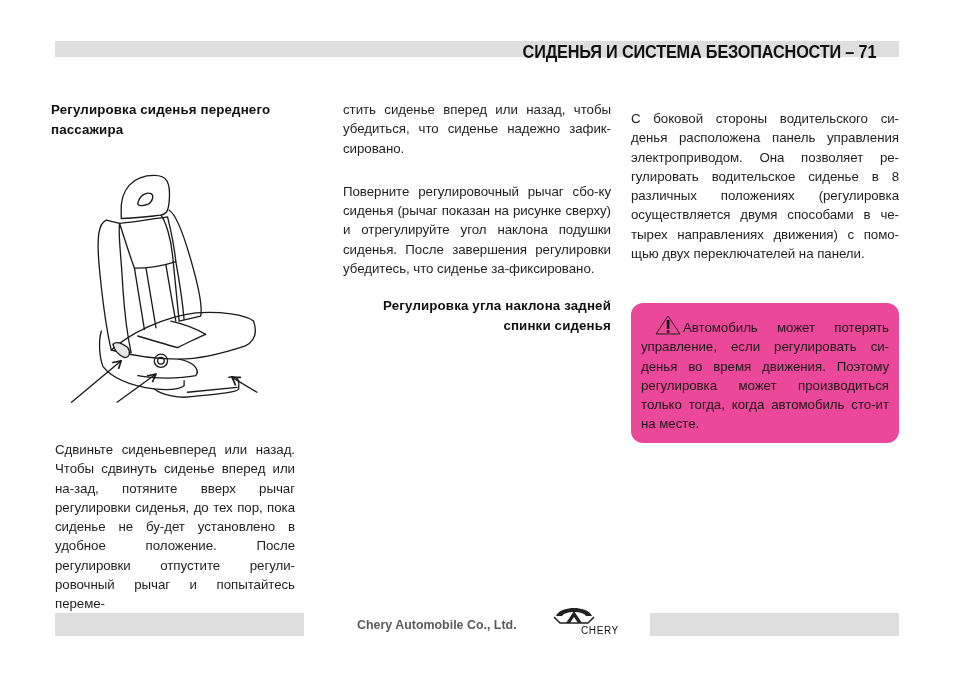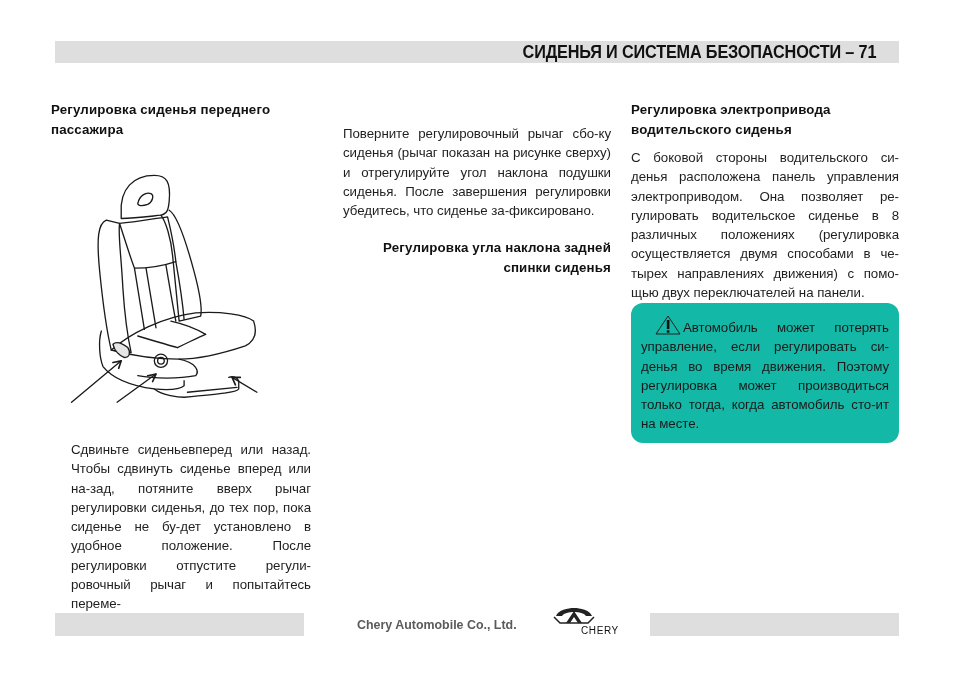--- a/index.html
+++ b/index.html
@@ -1,21 +1,21 @@
 <!DOCTYPE html>
 <html><head>
   <meta charset="utf-8">
   <style>
     html, body { margin: 0; padding: 0; background: #ffffff; }
     body {
       width: 954px; height: 673px; position: relative; overflow: hidden;
       font-family: "Liberation Sans", sans-serif; color: #1a1a1a;
     }
     .header-bar {
-      position: absolute; left: 55px; top: 41px; width: 844px; height: 22px;
+      position: absolute; left: 55px; top: 41px; width: 844px; height: 16px;
       background: #dedede;
     }
     .header-title {
       position: absolute; right: 23px; top: 0; height: 22px; line-height: 23px;
       font-family: "Liberation Sans", sans-serif; font-weight: bold;
       font-size: 17.5px; color: #111; letter-spacing: -0.2px;
       transform: scaleX(0.93); transform-origin: right center; white-space: nowrap;
     }
     .col { position: absolute; top: 100px; }
     .col-1 { left: 51px; width: 240px; }
@@ -30,24 +30,24 @@
       color: #1f1f1f; letter-spacing: -0.05px;
     }
     .seat-figure {
       position: absolute; left: 55px; top: 143px; width: 240px; height: 290px;
     }
     .col-2 .h-back { margin-top: 23px; }
     .col-2 .p-back { margin-top: 24px; }
     .col-2 .h-rear { margin-top: 18px; text-align: right; }
     .col-2 .p-rear { margin-top: 8px; }
     .col-3 .p-electric { margin-top: 9px; }
-    .col1-text { position: absolute; left: 71px; top: 440px; width: 240px; }
+    .col1-text { position: absolute; left: 55px; top: 440px; width: 240px; }
     .warning-box {
       position: absolute; left: 631px; top: 303px; width: 268px; height: 140px;
-      background: #14b8a6; border-radius: 12px; box-sizing: border-box;
+      background: #ec4899; border-radius: 12px; box-sizing: border-box;
       padding: 12px 10px 8px 10px;
     }
     .warning-box p { font-size: 13.3px; line-height: 19.3px; color: #1a1a1a; }
     .warn-icon {
       display: inline-block; width: 26px; height: 20px; vertical-align: -3px;
       margin-left: 14px; margin-right: 2px;
     }
     .footer-bar-left {
       position: absolute; left: 55px; top: 613px; width: 249px; height: 23px;
       background: #dedede;
@@ -114,26 +114,26 @@
   <path d="M122 254 L112 256 M122 254 L118 263" stroke-width="2"></path>
   <path d="M244 276 L214 258"></path>
   <path d="M214 258 L218 267 M214 258 L224 258" stroke-width="2"></path>
 </svg>
 
 <div class="col1-text">
   <p>Сдвиньте сиденьевперед или назад. Чтобы сдвинуть сиденье вперед или на-зад, потяните вверх рычаг регулировки сиденья, до тех пор, пока сиденье не бу-дет установлено в удобное положение. После регулировки отпустите регули-ровочный рычаг и попытайтесь переме-</p>
 </div>
 
 <div class="col col-2">
+  <p>стить сиденье вперед или назад, чтобы убедиться, что сиденье надежно зафик-сировано.</p>
   <p class="p-back">Поверните регулировочный рычаг сбо-ку сиденья (рычаг показан на рисунке сверху) и отрегулируйте угол наклона подушки сиденья. После завершения регулировки убедитесь, что сиденье за-фиксировано.</p>
   <h3 class="h-rear">Регулировка угла наклона задней спинки сиденья</h3>
 </div>
 
 <div class="col col-3">
-  <h3>Регулировка электропривода водительского сиденья</h3>
   <p class="p-electric">С боковой стороны водительского си-денья расположена панель управления электроприводом. Она позволяет ре-гулировать водительское сиденье в 8 различных положениях (регулировка осуществляется двумя способами в че-тырех направлениях движения) с помо-щью двух переключателей на панели.</p>
 </div>
 
 <div class="warning-box">
   <p><svg class="warn-icon" viewBox="0 0 26 20">
         <path d="M13 1 L25 19 L1 19 Z" fill="none" stroke="#222" stroke-width="1"></path>
         <rect x="11.8" y="5" width="2.6" height="9" fill="#111"></rect>
         <rect x="11.8" y="15.3" width="2.6" height="2.4" fill="#111"></rect>
       </svg><span>Автомобиль может потерять управление, если регулировать си-денья во время движения. Поэтому регулировка может производиться только тогда, когда автомобиль сто-ит на месте.</span></p>
 </div>

